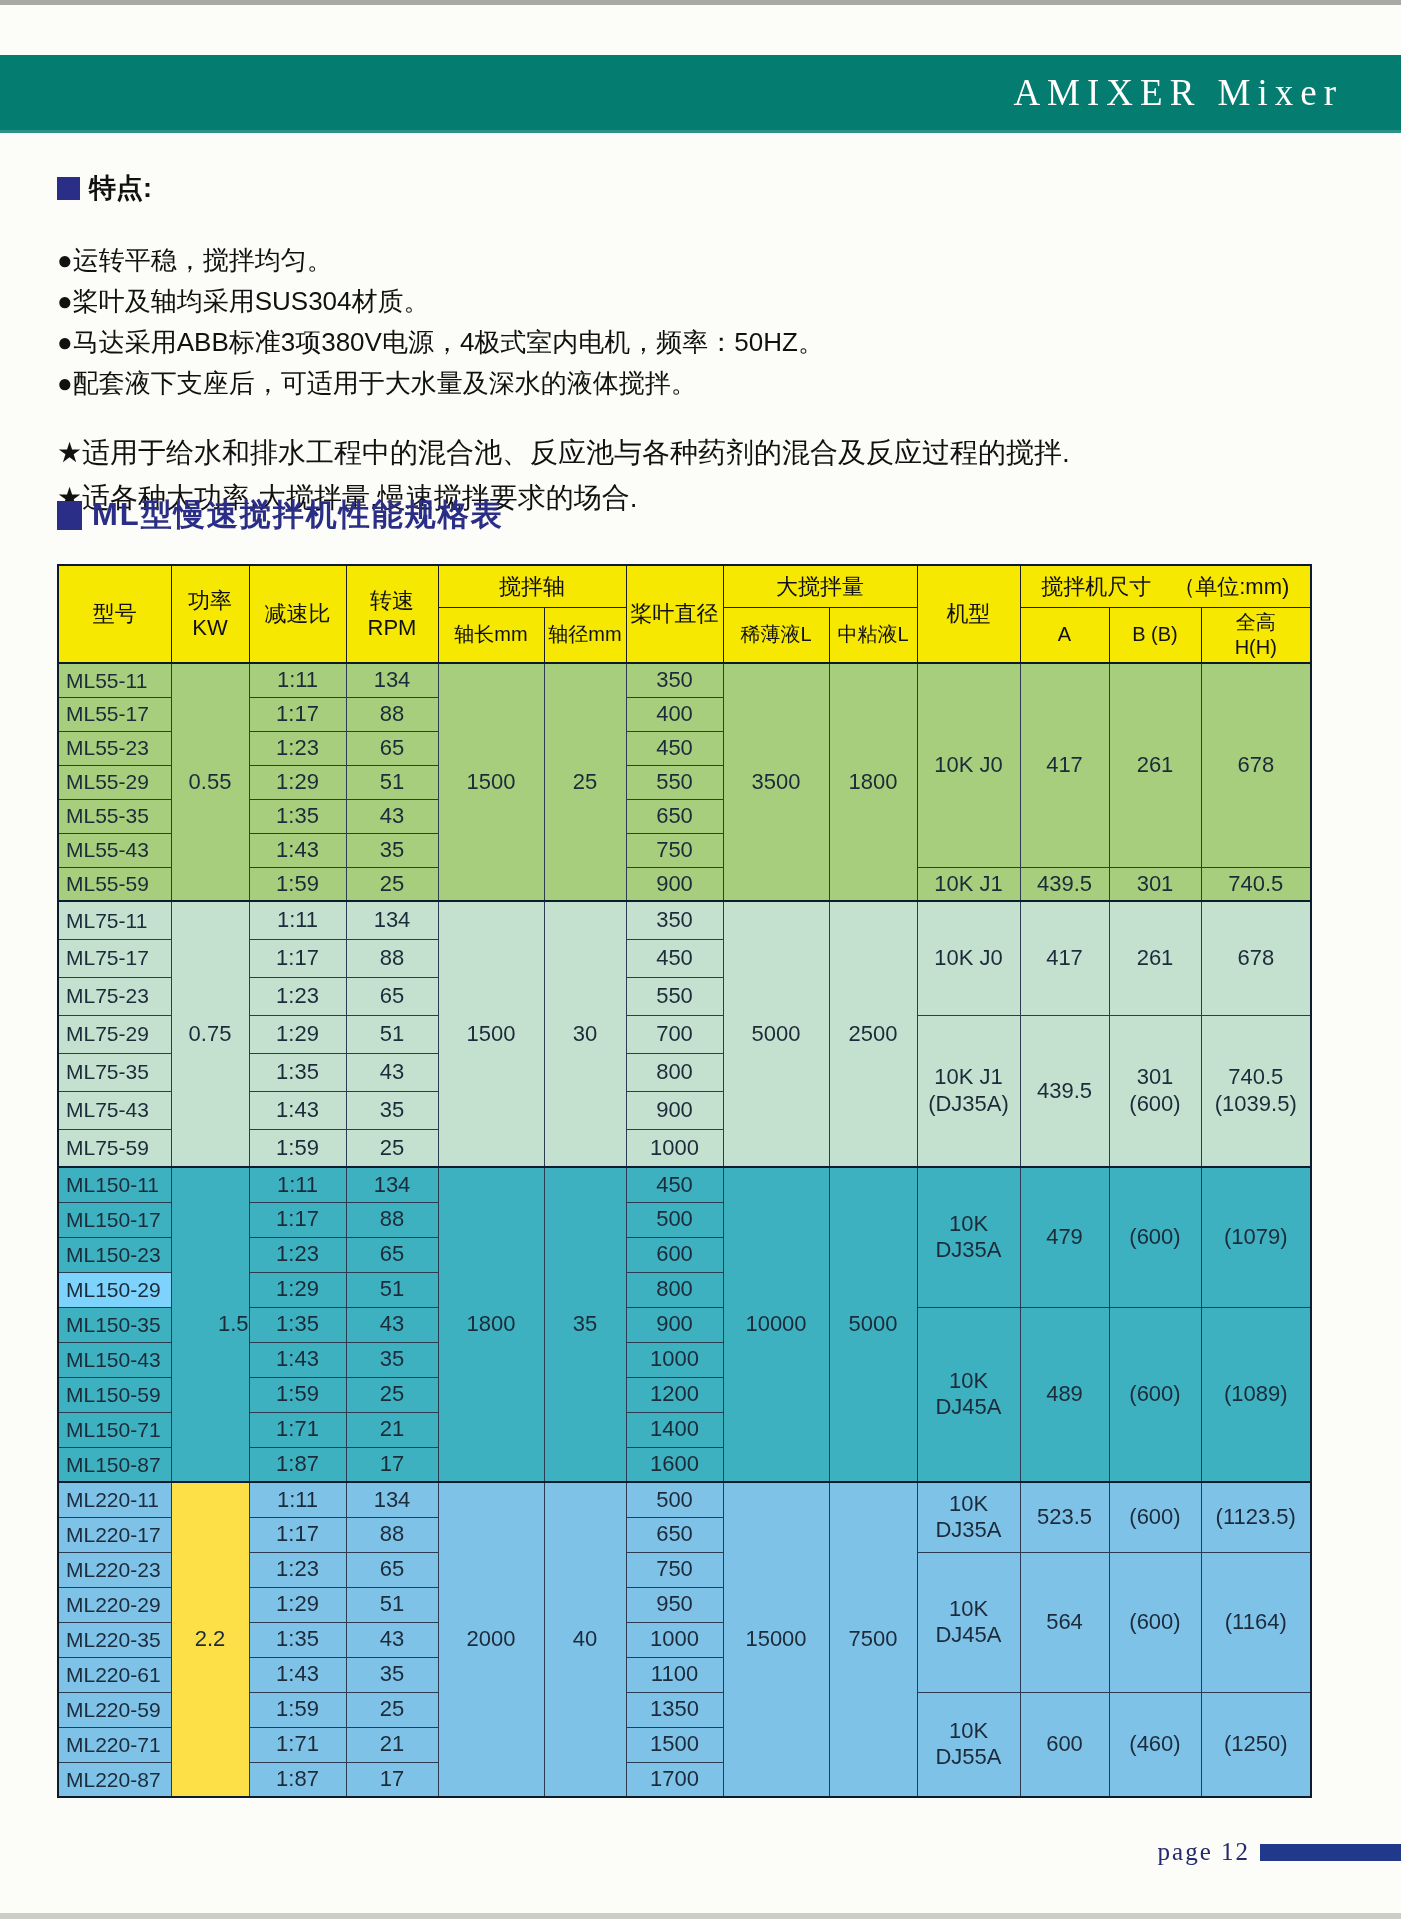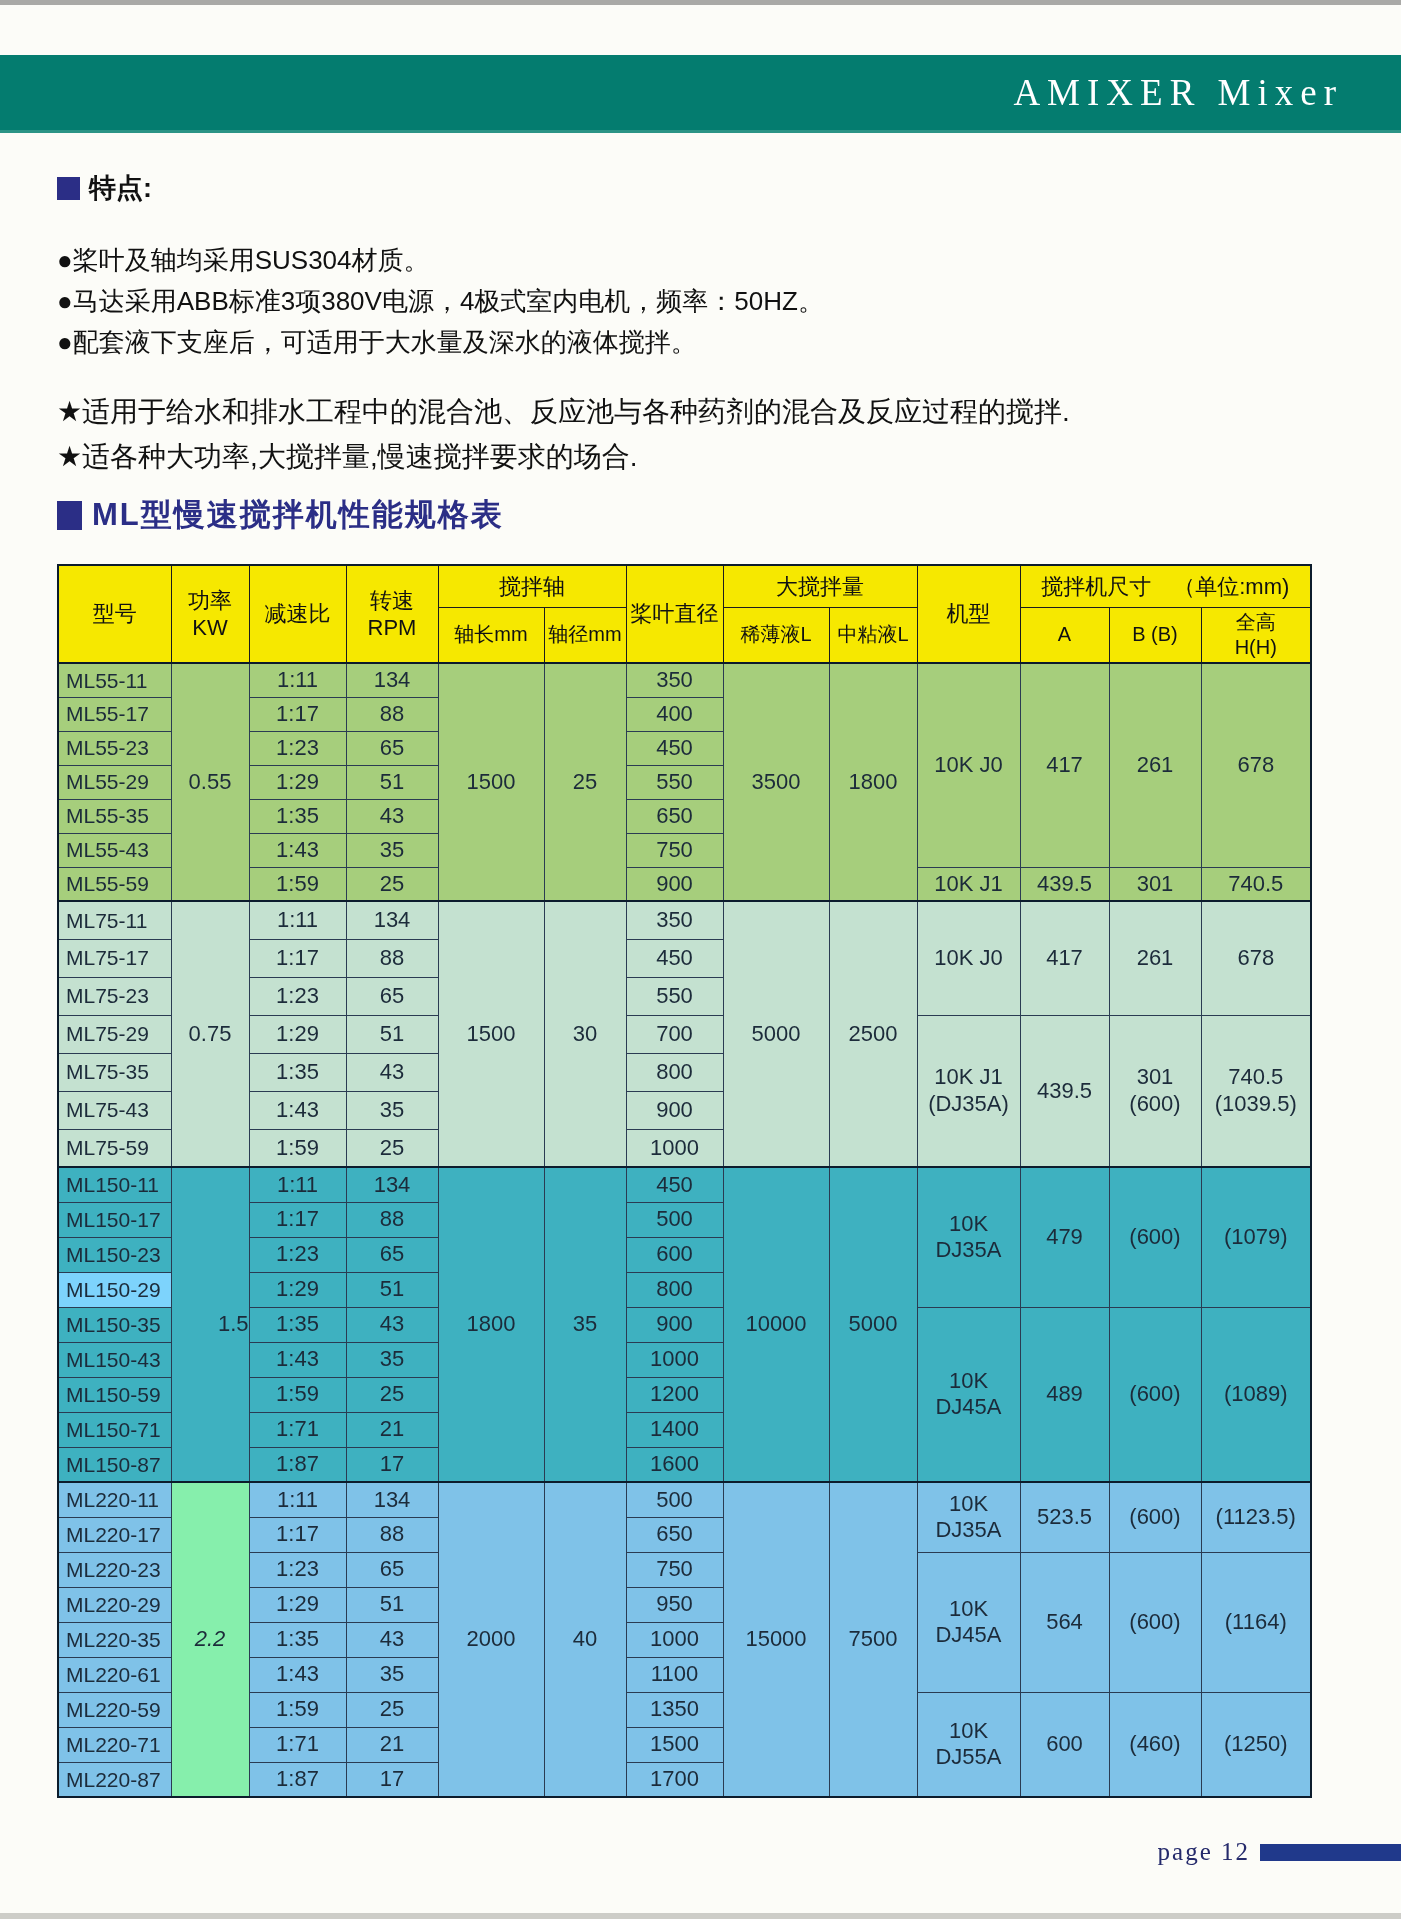--- a/index.html
+++ b/index.html
@@ -75,20 +75,21 @@
 <div class="banner">
   <span class="brand">AMIXER Mixer</span>
 </div>
 
 <div class="features">
   <div class="feat-heading">
     <span class="sq-marker"></span>
     <span class="txt">特点:</span>
   </div>
   <div class="bullet-list">
+      <div class="bullet-line">●运转平稳，搅拌均匀。</div>
       <div class="bullet-line">●桨叶及轴均采用SUS304材质。</div>
       <div class="bullet-line">●马达采用ABB标准3项380V电源，4极式室内电机，频率：50HZ。</div>
       <div class="bullet-line">●配套液下支座后，可适用于大水量及深水的液体搅拌。</div>
     </div>
   <div class="note-list">
       <div class="note-line">★适用于给水和排水工程中的混合池、反应池与各种药剂的混合及反应过程的搅拌.</div>
       <div class="note-line">★适各种大功率,大搅拌量,慢速搅拌要求的场合.</div>
     </div>
 </div>
 
@@ -314,21 +315,21 @@
         <td style="background: rgb(62, 177, 192);">1400</td>
       </tr>
       <tr style="height: 35px;">
         <td class="c-model" style="background: rgb(62, 177, 192);">ML150-87</td>
         <td style="background: rgb(62, 177, 192);">1:87</td>
         <td style="background: rgb(62, 177, 192);">17</td>
         <td style="background: rgb(62, 177, 192);">1600</td>
       </tr>
       <tr class="section-first" style="height: 35px;">
         <td class="c-model" style="background: rgb(127, 194, 232);">ML220-11</td>
-        <td rowspan="9" style="background: #86efac; font-style: italic;">2.2</td>
+        <td rowspan="9" style="background: #fde047;">2.2</td>
         <td style="background: rgb(127, 194, 232);">1:11</td>
         <td style="background: rgb(127, 194, 232);">134</td>
         <td rowspan="9" style="background: rgb(127, 194, 232);">2000</td>
         <td rowspan="9" style="background: rgb(127, 194, 232);">40</td>
         <td style="background: rgb(127, 194, 232);">500</td>
         <td rowspan="9" style="background: rgb(127, 194, 232);">15000</td>
         <td rowspan="9" style="background: rgb(127, 194, 232);">7500</td>
         <td rowspan="2" style="background: rgb(127, 194, 232);">10K
 DJ35A</td>
         <td rowspan="2" style="background: rgb(127, 194, 232);">523.5</td>

